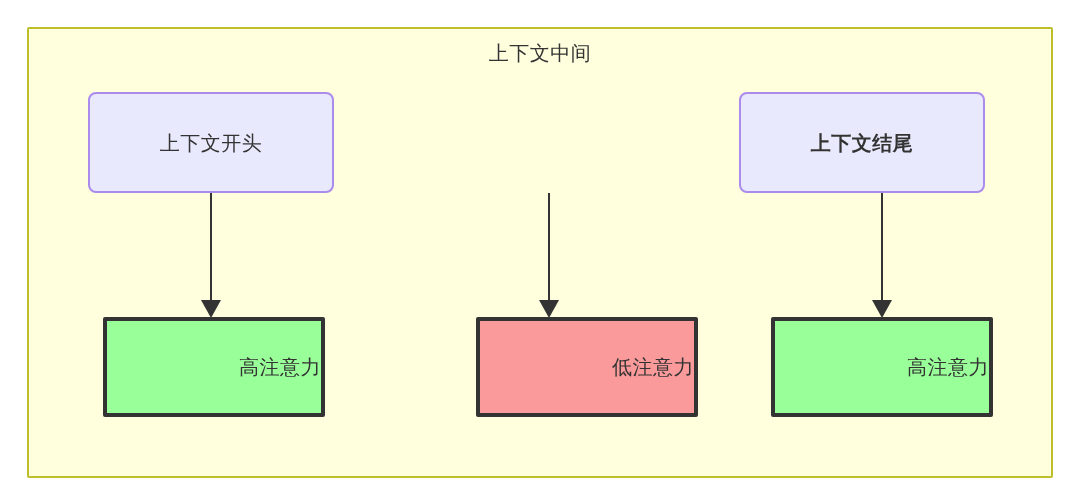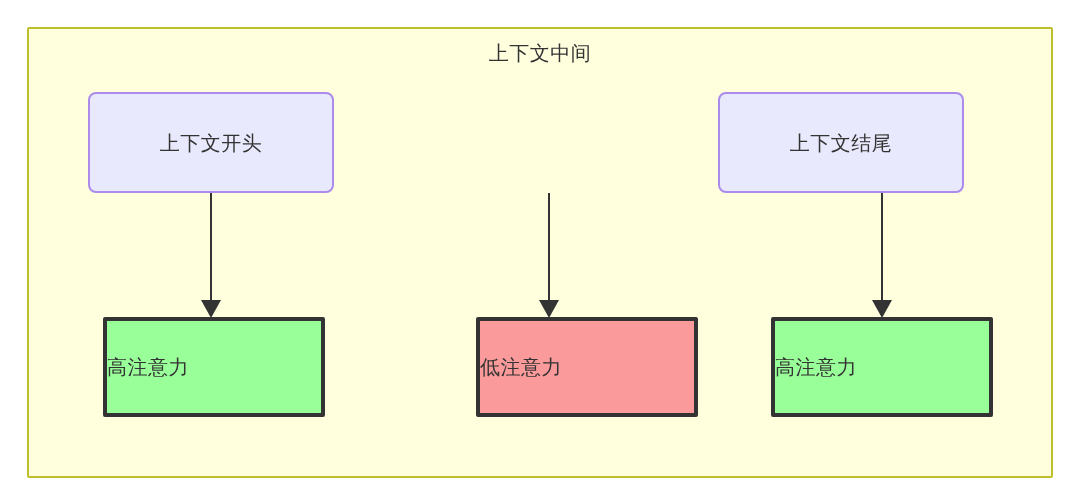--- a/index.html
+++ b/index.html
@@ -63,33 +63,33 @@
   .node-top .node-label {
     font-size: 20px;
     color: #333333;
     line-height: 24px;
     letter-spacing: 0.5px;
     white-space: nowrap;
   }
 
   .node-top.col1 { left: 88px;  top: 92px; }
   .node-top.col2 { left: 428px; top: 92px; }
-  .node-top.col3 { left: 718px; top: 92px; }
+  .node-top.col3 { left: 739px; top: 92px; font-weight: bold; }
 
   
   .node-bottom {
     position: absolute;
     box-sizing: border-box;
     width: 222px;
     height: 100px;
     border: 4px solid #333333;
     border-radius: 2px;
     display: flex;
     align-items: center;
-    justify-content: flex-start;
+    justify-content: flex-end;
   }
   .node-bottom .node-label {
     font-size: 20px;
     color: #333333;
     line-height: 24px;
     letter-spacing: 0.5px;
     white-space: nowrap;
   }
 
   .node-bottom.col1 { left: 103px; top: 317px; background: #99ff99; }

